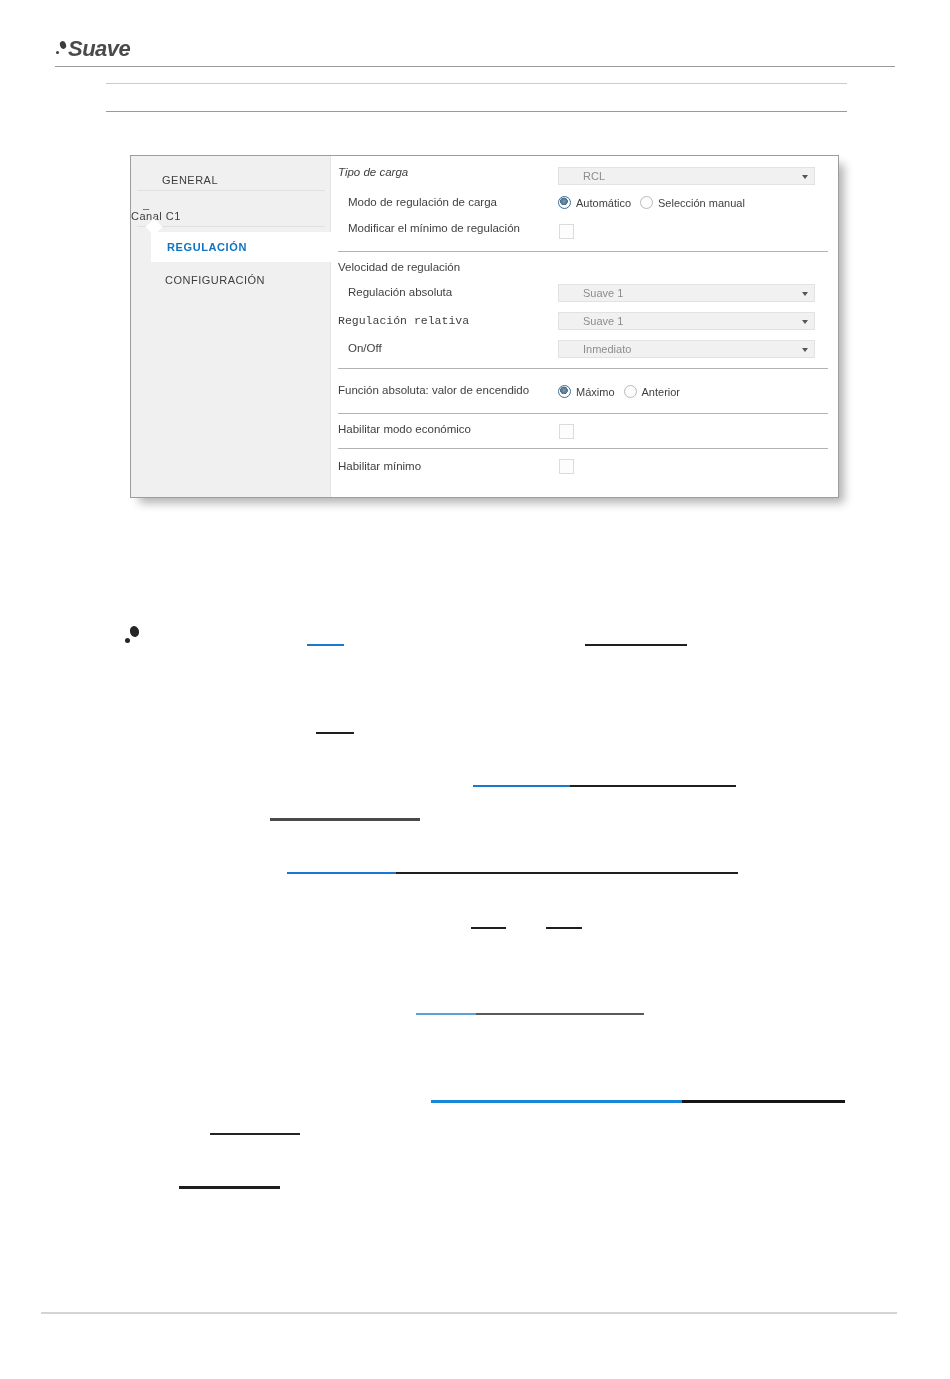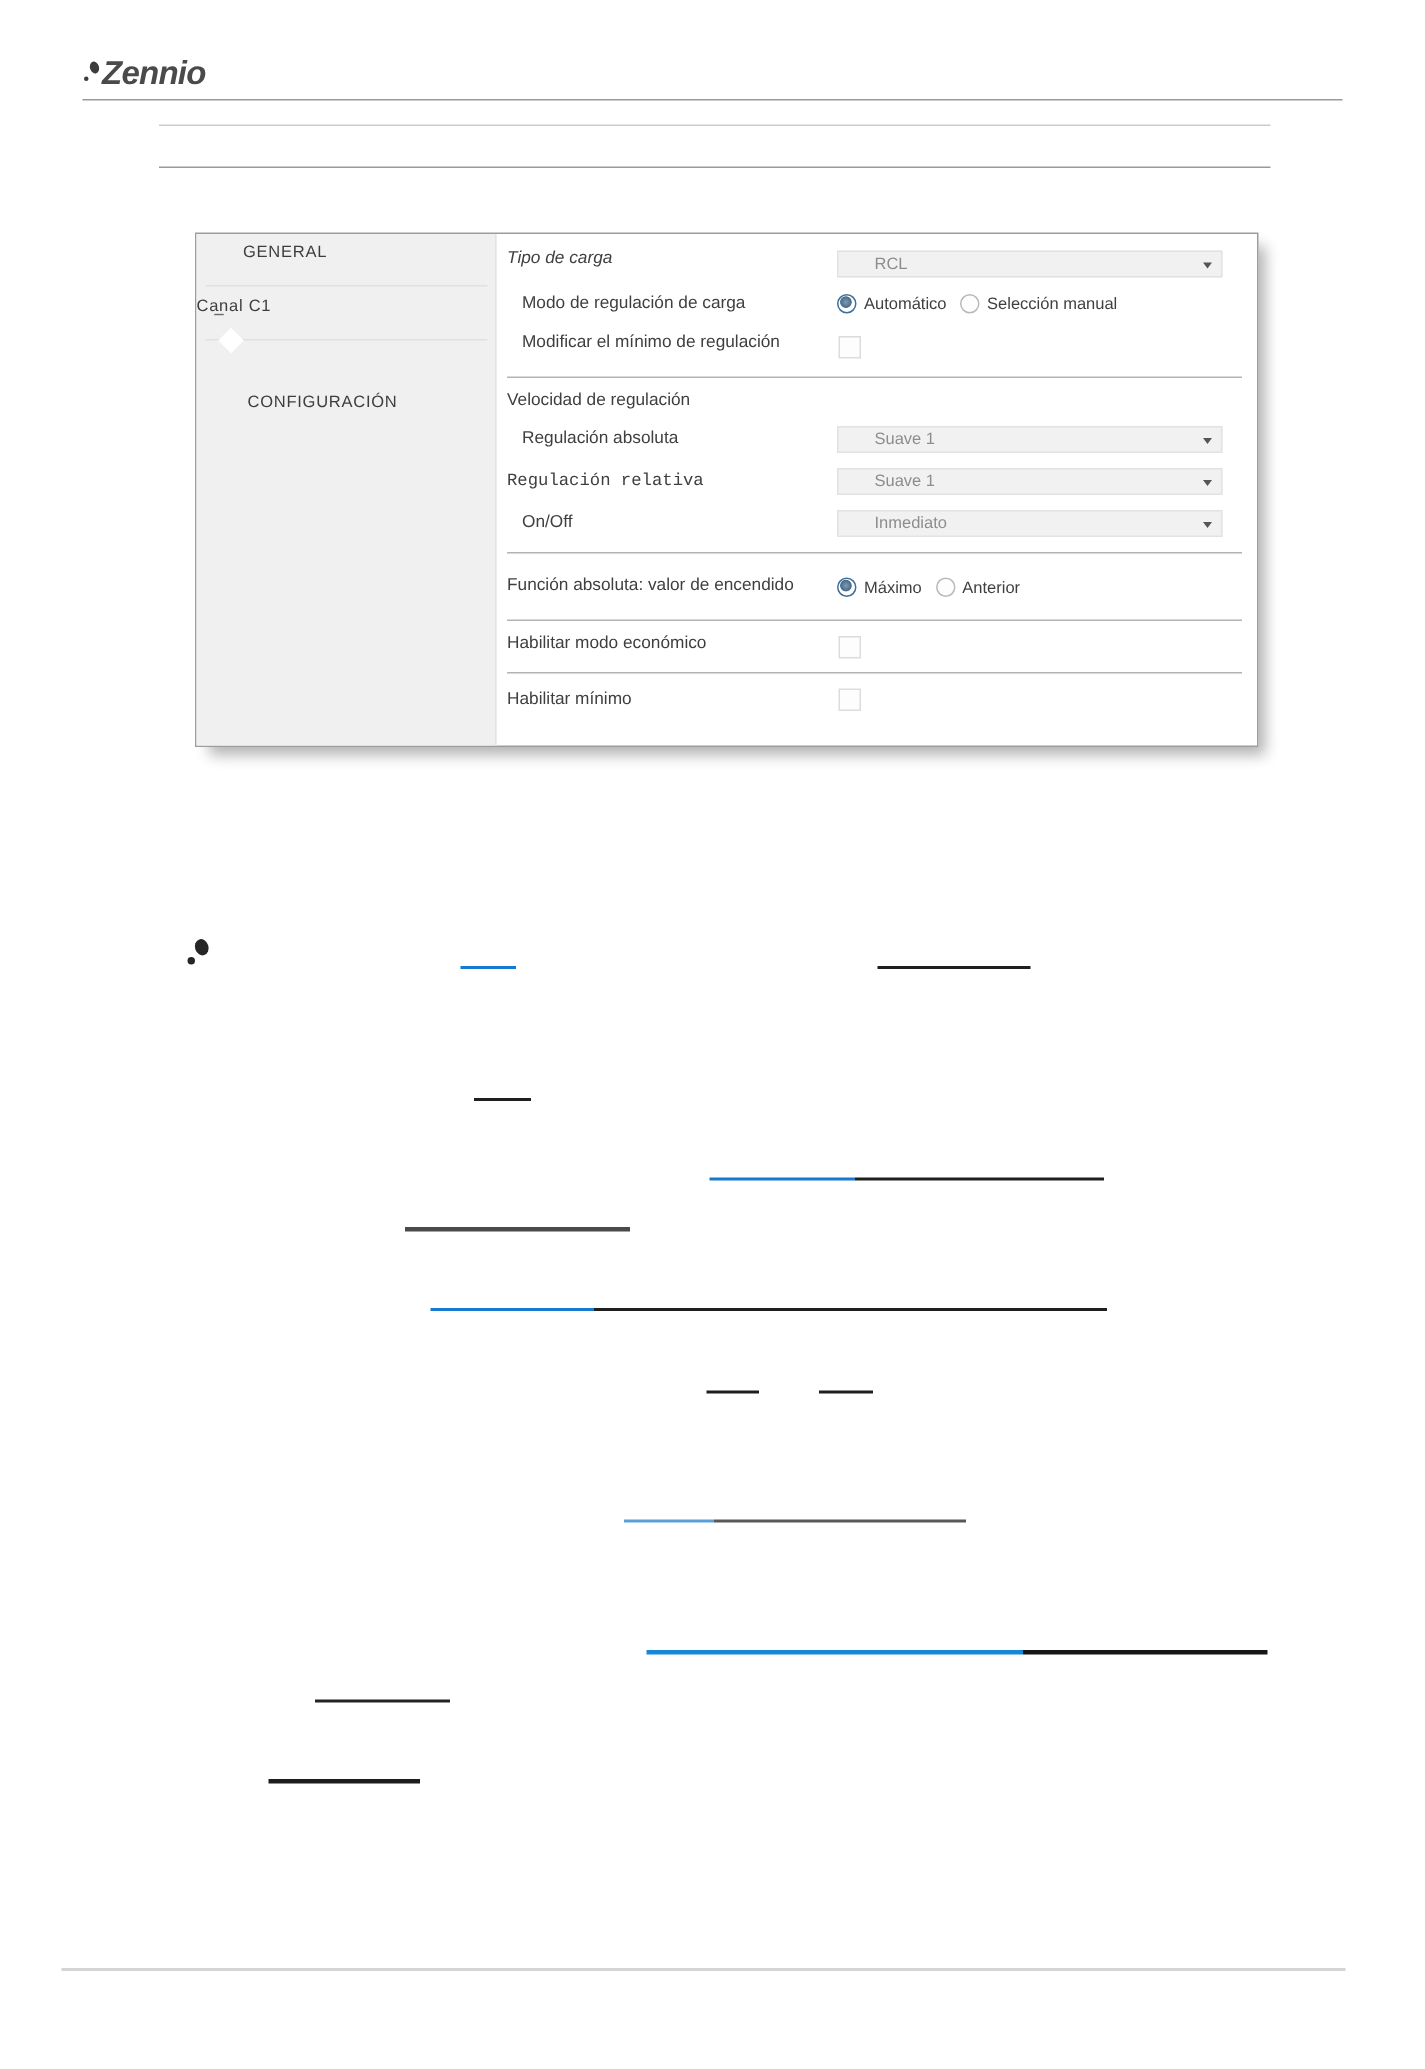--- a/index.html
+++ b/index.html
@@ -21,21 +21,21 @@
 
   
   .fig {
     position:absolute; left:130px; top:155px; width:709px; height:343px;
     background:#ffffff; border:1px solid #9d9d9d;
     box-shadow:7px 7px 9px -2px rgba(0,0,0,0.30);
   }
   .side { position:absolute; left:0; top:0; width:200px; height:100%;
           background:#f0f0f0; border-right:1px solid #e3e3e3; }
   .srow { position:absolute; left:0; width:200px; height:24px;
-          display:flex; align-items:flex-start; font-size:11px; color:#3d3d3d;
+          display:flex; align-items:flex-end; font-size:11px; color:#3d3d3d;
           letter-spacing:0.5px; cursor:default; }
   .ssep { position:absolute; left:6px; width:188px; height:1px; background:#e0e0e0; }
   .expander { position:absolute; left:8px; top:47px; width:14px; height:14px;
               font-size:13px; color:#6a6a6a; line-height:13px; text-align:center; }
   .tab-notch { position:absolute; left:17px; top:65px; width:12px; height:12px;
                background:#ffffff; transform:rotate(45deg); }
   .sel-row { position:absolute; left:20px; top:76px; width:181px; height:30px;
              background:#ffffff; display:flex; align-items:center; }
   .sel-row .sel-label { margin-left:16px; font-size:11px; font-weight:bold;
                         color:#0e74c2; letter-spacing:0.6px; }
@@ -72,39 +72,42 @@
   .bullet-small{ position:absolute; left:125px; top:638px; width:5px; height:5px;
                  background:#262626; border-radius:50%; }
 </style>
 </head>
 <body>
 
 <div class="page">
 
   <span class="logo-dot-big"></span>
   <span class="logo-dot-small"></span>
-  <div class="logo-text">Zennio</div>
+  <div class="logo-text">Suave</div>
 
   <div class="hrule" style="left:55px;  top:66px;  width:840px; background:#9a9a9a;"></div>
   <div class="hrule" style="left:106px; top:83px;  width:741px; background:#cbcbcb;"></div>
   <div class="hrule" style="left:106px; top:111px; width:741px; background:#9a9a9a;"></div>
 
   <div class="fig">
 
     <div class="side">
       <div class="srow" style="top:6px; padding-left:31px;">
         <span>GENERAL</span>
       </div>
       <div class="ssep" style="top:34px;"></div>
       <div class="expander">−</div>
       <div class="srow" style="top:42px; ">
         <span>Canal C1</span>
       </div>
       <div class="ssep" style="top:70px;"></div>
       <div class="tab-notch"></div>
+      <div class="sel-row">
+        <span class="sel-label">REGULACIÓN</span>
+      </div>
       <div class="srow" style="top:106px; padding-left:34px;">
         <span>CONFIGURACIÓN</span>
       </div>
     </div>
 
     <span class="lbl" style="left:207px; top:10px;font-style:italic;">Tipo de carga</span>
     <div class="dd" style="top:11px;">
       <span>RCL</span>
       <span class="caret"></span>
     </div>

